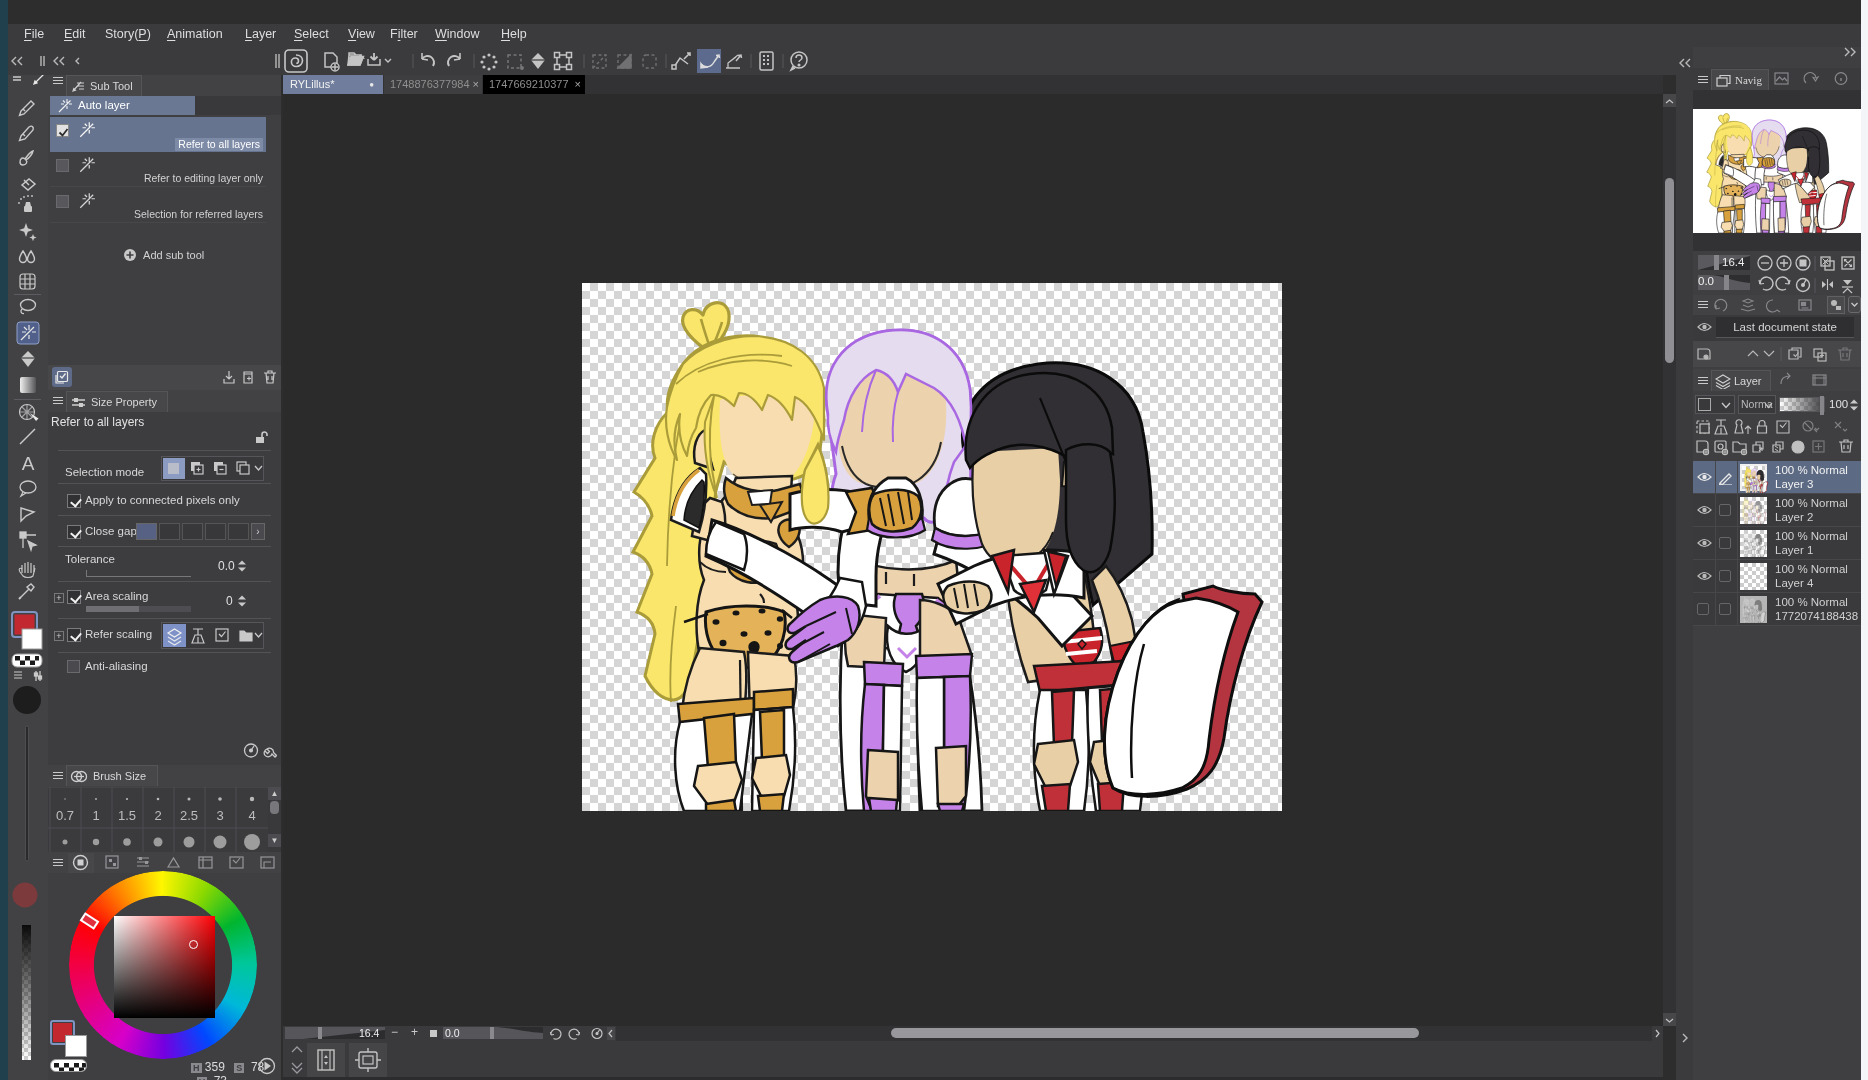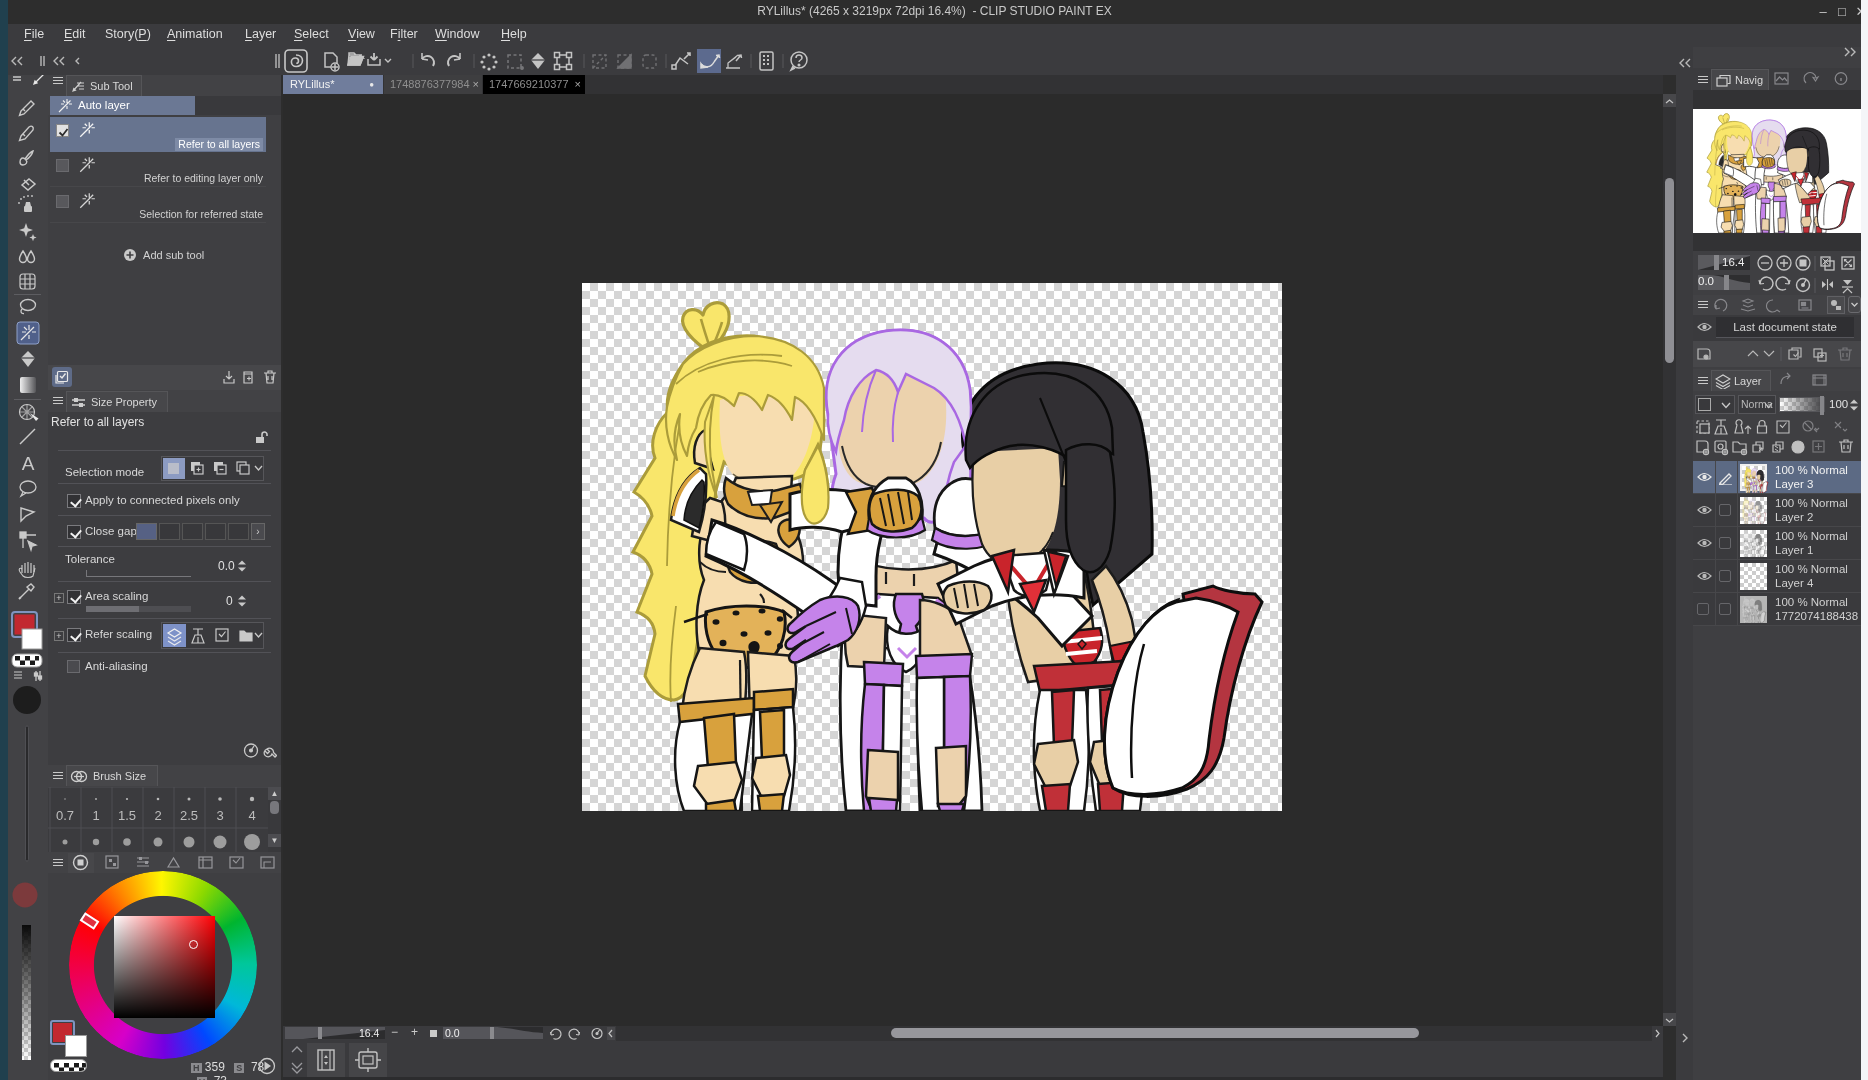--- a/index.html
+++ b/index.html
@@ -56,26 +56,20 @@
   linear-gradient(45deg,#ccc 25%,transparent 25%,transparent 75%,#ccc 75%);
   background-size:8px 8px; background-position:0 0,4px 4px; background-color:#fff; }
 .ltext { left:82px; top:2px; font-size:11.5px; line-height:14px; color:#d0d0d0; white-space:nowrap; }
 .lrow:after { content:""; position:absolute; left:22px; top:0; width:1px; height:33px; background:#47474a; }
 .lrow:before { content:""; position:absolute; left:44px; top:0; width:1px; height:33px; background:#47474a; }
 </style>
 </head>
 <body>
 <div id="stage">
   <div class="abs" id="teal"></div>
-  <div class="abs" id="titlebar">
-    <div class="abs" id="titletext">RYLillus* (4265 x 3219px 72dpi 16.4%)&nbsp; - CLIP STUDIO PAINT EX</div>
-    <div class="abs winbtn" style="left:1800px;">–</div>
-    <div class="abs winbtn" style="left:1819px;">□</div>
-    <div class="abs winbtn" style="left:1838px;">✕</div>
-  </div>
   <div class="abs" id="menubar">
     <span style="left:16px;"><u>F</u>ile</span>
     <span style="left:56px;"><u>E</u>dit</span>
     <span style="left:97px;">Story(<u>P</u>)</span>
     <span style="left:159px;"><u>A</u>nimation</span>
     <span style="left:237px;"><u>L</u>ayer</span>
     <span style="left:286px;"><u>S</u>elect</span>
     <span style="left:340px;"><u>V</u>iew</span>
     <span style="left:382px;">F<u>i</u>lter</span>
     <span style="left:427px;"><u>W</u>indow</span>
@@ -677,21 +671,21 @@
           <svg class="abs" style="left:28px;top:4px;" width="18" height="18" viewBox="0 0 16 16">
               <path d="M2 14 l8 -8 M10 6 l3 -3 M10 1 v4 M10 11 v-3 M4 6 h3 M15 6 h-3 M6 2.5 l2 2 M13.5 2.5 l-2 2 M6.5 9.5 l2 -2" stroke="#d5d5d5" stroke-width="1.1" fill="none"></path>
             </svg>
           <div class="abs" style="right:3px;bottom:2px;font-size:10.5px;color:#d2d2d2;">Refer to editing layer only</div>
         </div>
         <div class="abs" style="left:2px;top:73px;width:216px;height:35px;background:#3f3f42;border-bottom:1px solid #47474a;">
           <div class="abs" style="left:6px;top:7px;width:13px;height:13px;background:#58585c;border:1px solid #6a6a6e;"></div>
           <svg class="abs" style="left:28px;top:4px;" width="18" height="18" viewBox="0 0 16 16">
               <path d="M2 14 l8 -8 M10 6 l3 -3 M10 1 v4 M10 11 v-3 M4 6 h3 M15 6 h-3 M6 2.5 l2 2 M13.5 2.5 l-2 2 M6.5 9.5 l2 -2" stroke="#d5d5d5" stroke-width="1.1" fill="none"></path>
             </svg>
-          <div class="abs" style="right:3px;bottom:2px;font-size:10.5px;color:#d2d2d2;">Selection for referred state</div>
+          <div class="abs" style="right:3px;bottom:2px;font-size:10.5px;color:#d2d2d2;">Selection for referred layers</div>
         </div>
         <div class="abs" style="left:75px;top:133px;font-size:11px;color:#d2d2d2;">
           <svg style="vertical-align:-3px;" width="14" height="14" viewBox="0 0 14 14">
               <circle cx="7" cy="7" r="6" fill="#c9c9c9"></circle>
               <path d="M7 3.5 v7 M3.5 7 h7" stroke="#3f3f42" stroke-width="1.6"></path>
             </svg>
           &nbsp;Add sub tool
         </div>
       </div>
 
@@ -951,21 +945,21 @@
       </svg>
     <svg class="abs" style="left:3px;top:985px;" width="12" height="12" viewBox="0 0 12 12">
         <path d="M4 2 l4 4 -4 4" stroke="#b9b9b9" stroke-width="1.4" fill="none"></path>
       </svg>
   </div>
   <div class="abs" id="rpanels">
 
     <svg class="abs" style="left:150px;top:0px;" width="16" height="10" viewBox="0 0 16 10">
         <path d="M2 1 l4 4 -4 4 M8 1 l4 4 -4 4" stroke="#b9b9b9" stroke-width="1.4" fill="none"></path>
       </svg>
-    <div class="abs" style="left:0;top:21px;width:168px;height:22px;background:#3b3b3e;">
+    <div class="abs" style="left:0;top:21px;width:168px;height:22px;background:#3b3b3e;font-family:Liberation Serif, serif;">
       <svg class="abs" style="left:4px;top:7px;" width="14" height="10" viewBox="0 0 14 10">
           <path d="M1 1.5 h10 M1 4.5 h10 M1 7.5 h10" stroke="#c9c9c9" stroke-width="1.2"></path>
         </svg>
       <div class="abs" style="left:18px;top:1px;width:58px;height:21px;background:#47474a;border:1px solid #555558;border-bottom:none;">
         <svg class="abs" style="left:4px;top:4px;" width="16" height="13" viewBox="0 0 16 13">
             <rect x="1" y="4" width="10" height="8" fill="none" stroke="#cfcfcf" stroke-width="1.2"></rect>
             <path d="M4 4 v-2.5 h10 v8 h-2.5" fill="none" stroke="#cfcfcf" stroke-width="1.2"></path>
           </svg>
         <span class="txt" style="left:23px;top:4px;font-size:11px;color:#d8d8d8;">Navig</span>
       </div>

